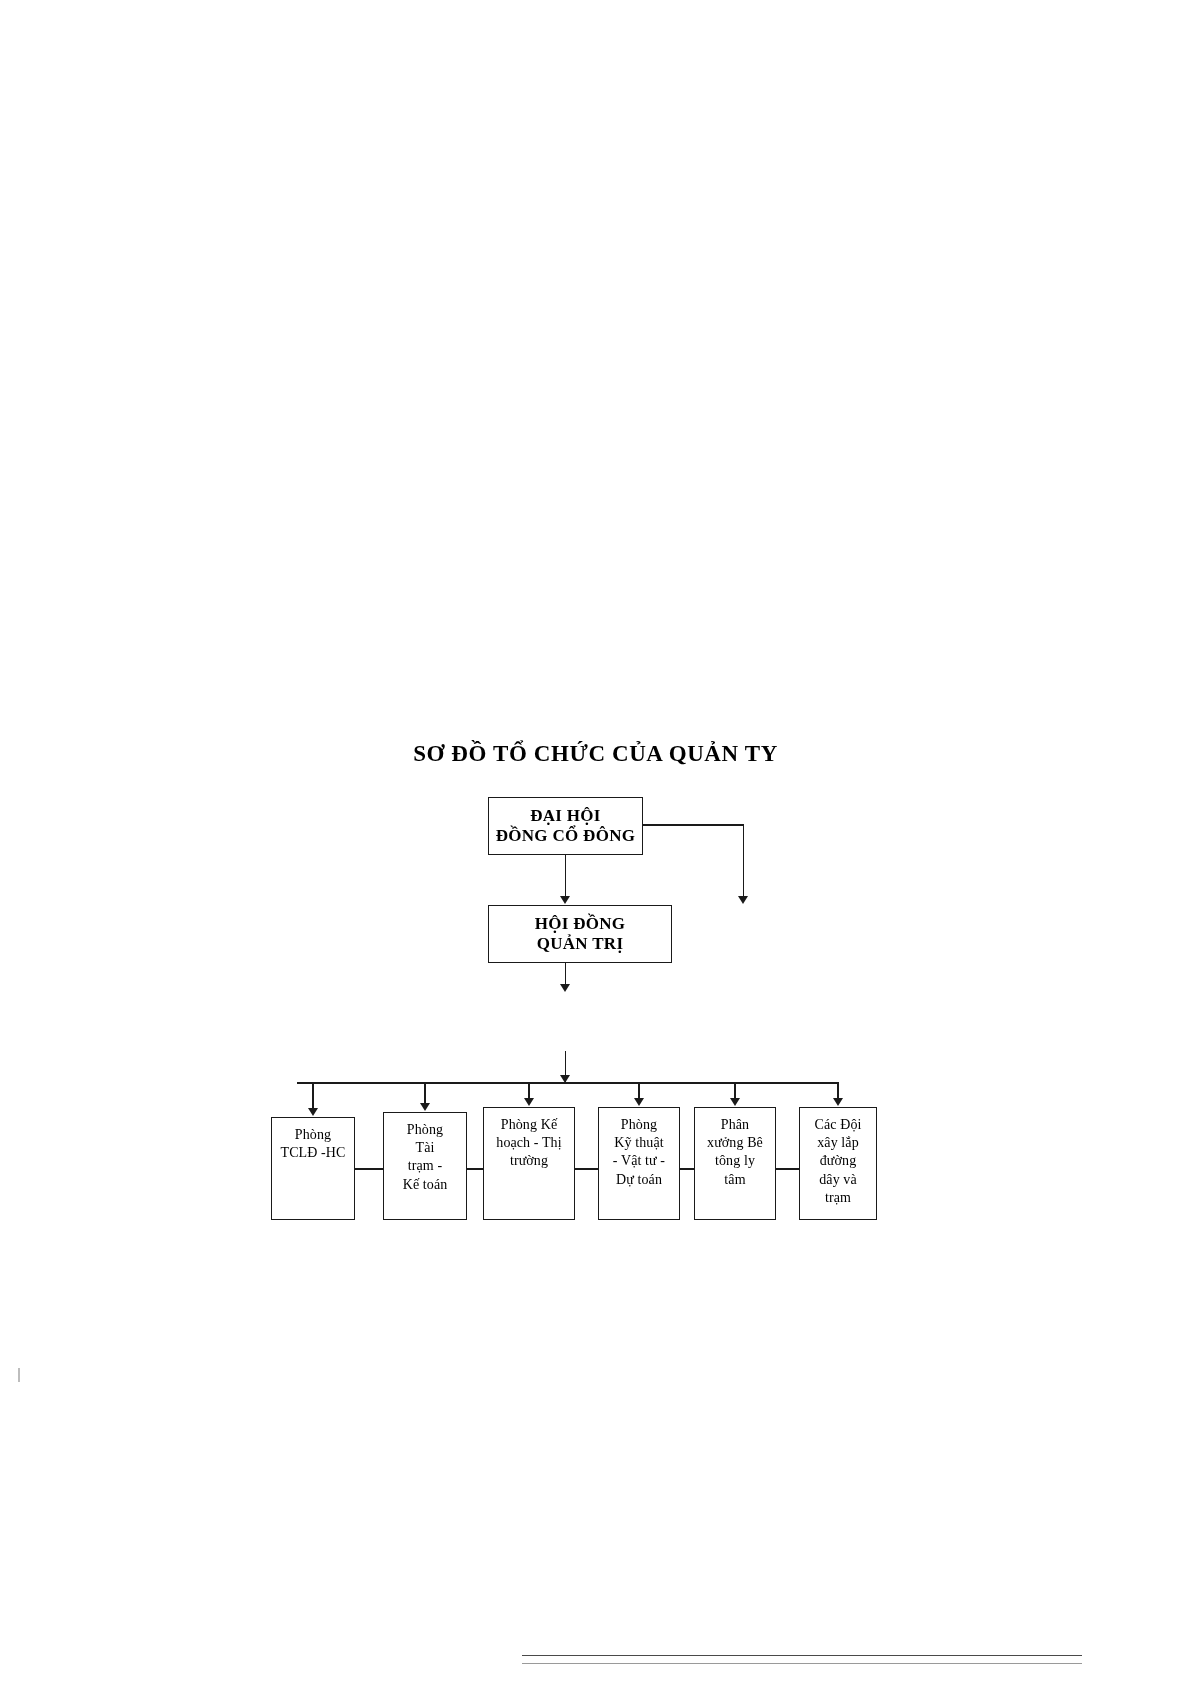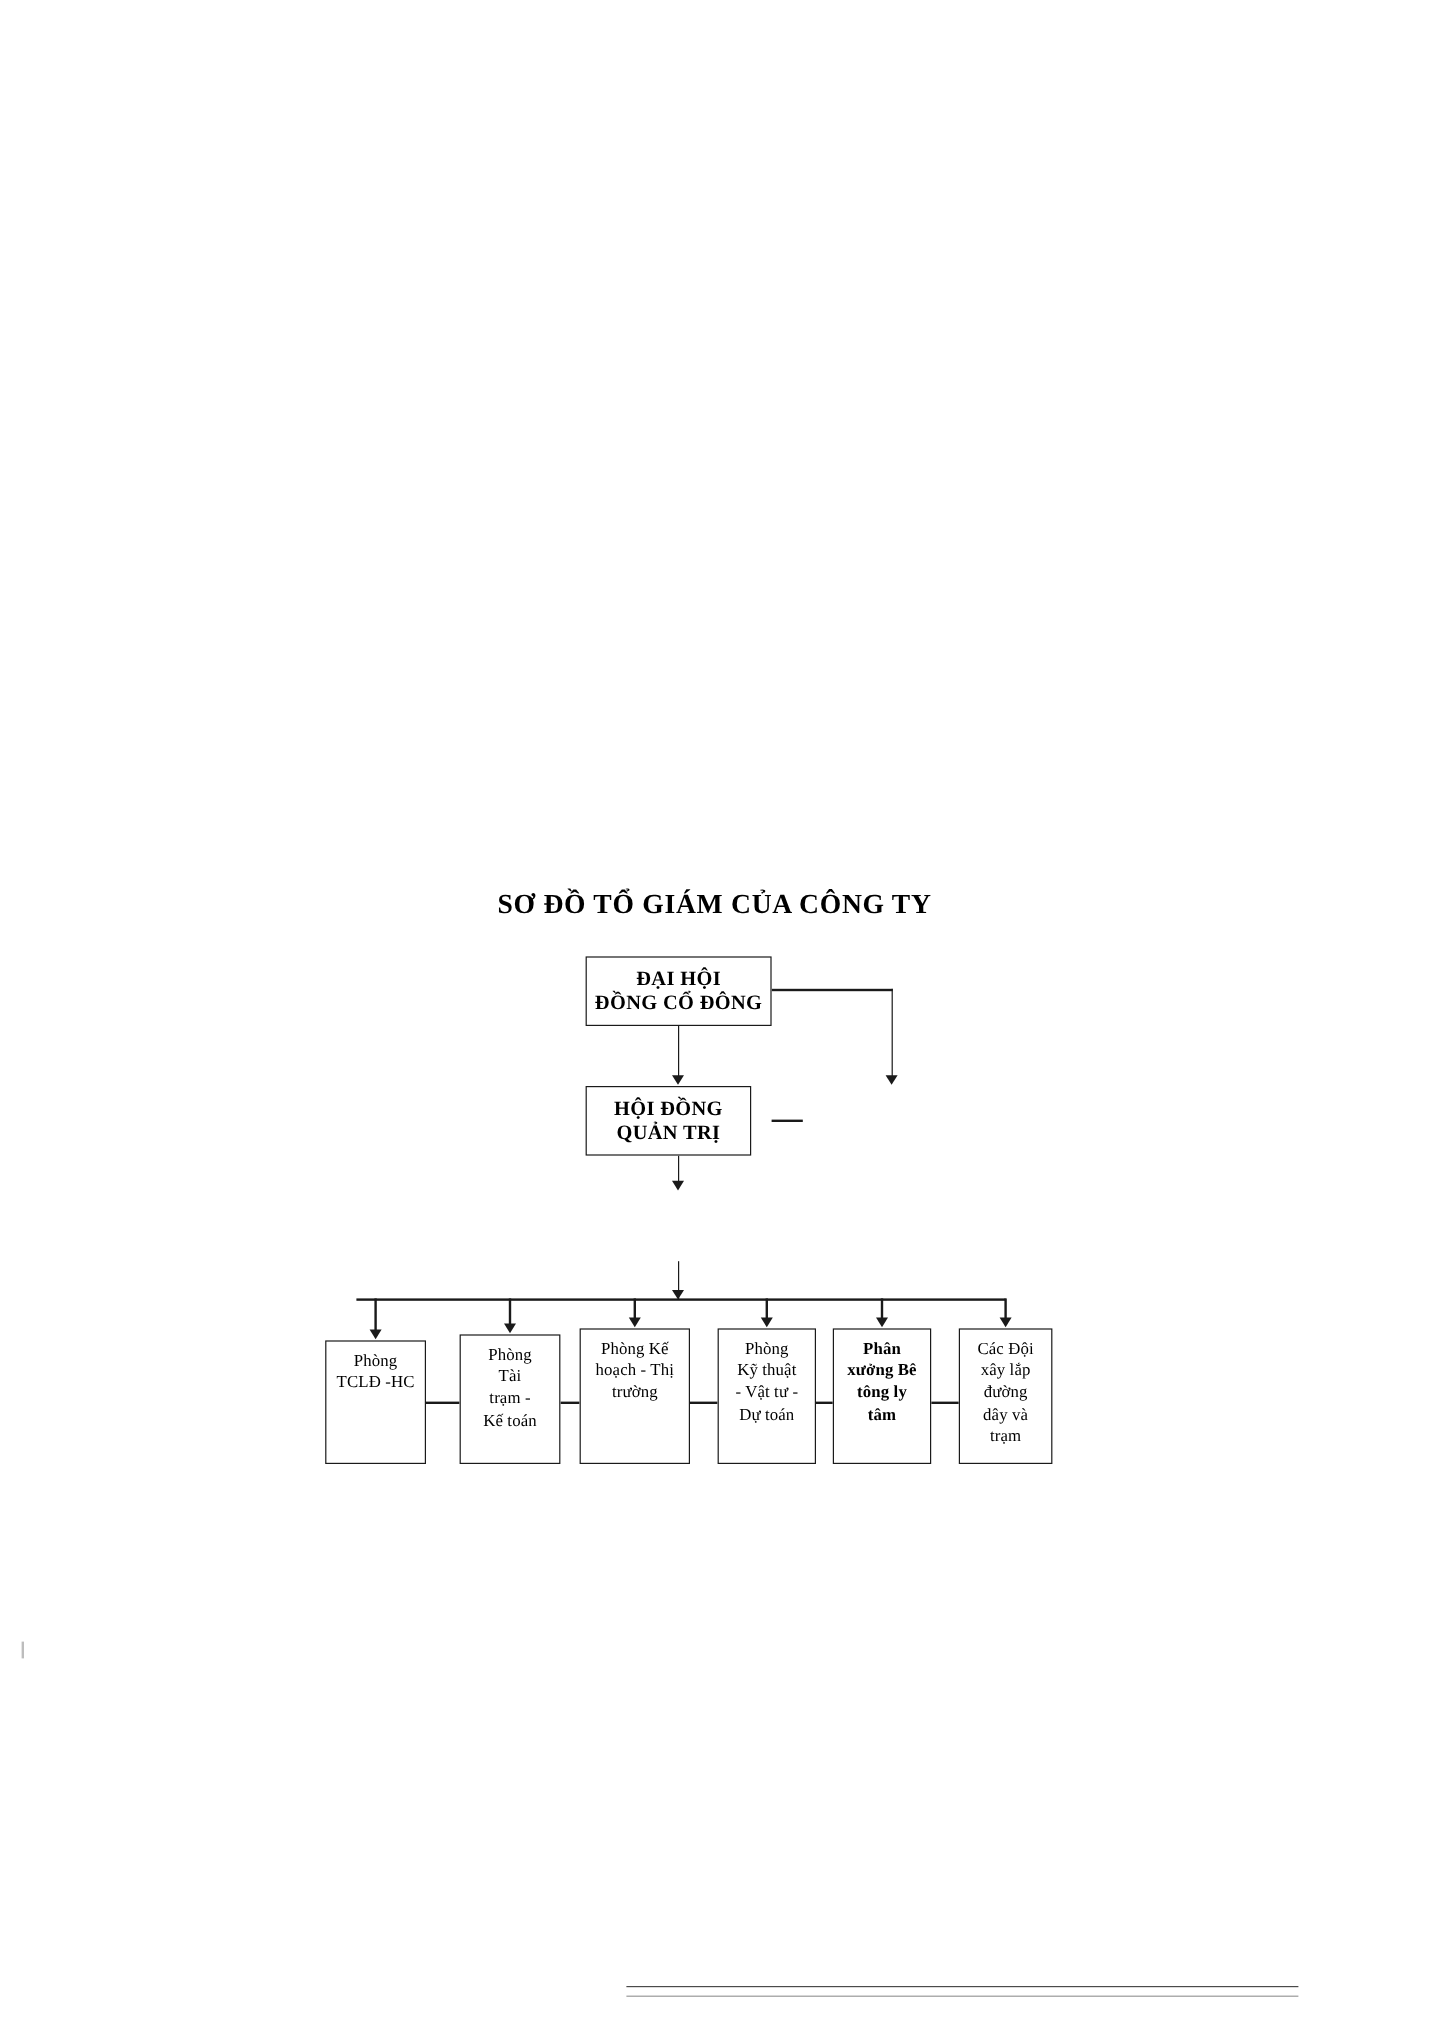--- a/index.html
+++ b/index.html
@@ -104,29 +104,29 @@
   .node.dept {
     font-size: 14px;
     letter-spacing: .1px;
     justify-content: flex-start;
     padding-top: 8px;
     line-height: 1.3;
   }
 
   
   #n-dhdcd { left: 488px; top: 797px;  width: 155px; height: 58px; }
-  #n-hdqt  { left: 488px; top: 905px;  width: 138px; height: 58px; }
+  #n-hdqt  { left: 488px; top: 905px;  width: 184px; height: 58px; }
   #n-bks   { left: 669px; top: 905px;  width: 148px; height: 58px; }
   #n-bgd   { left: 488px; top: 993px;  width: 155px; height: 58px; }
 
   #n-d1 { left: 271px; top: 1117px; width:  84px; height: 103px; }
   #n-d2 { left: 383px; top: 1112px; width:  84px; height: 108px; }
   #n-d3 { left: 483px; top: 1107px; width:  92px; height: 113px; }
   #n-d4 { left: 598px; top: 1107px; width:  82px; height: 113px; }
-  #n-d5 { left: 694px; top: 1107px; width:  82px; height: 113px; font-weight: bold; }
+  #n-d5 { left: 694px; top: 1107px; width:  82px; height: 113px; }
   #n-d6 { left: 799px; top: 1107px; width:  78px; height: 113px; }
 
   
   .conn {
     position: absolute;
     background: #1a1a1a;
     z-index: 1;
   }
   .conn.v { width: 1.6px; }
   .conn.h { height: 1.6px; }
@@ -181,21 +181,21 @@
   #s45 { left: 680px; top: 1168px; width: 14px; }
   #s56 { left: 776px; top: 1168px; width: 23px; }
 </style>
 </head>
 <body>
 
 <div class="page">
 
   <div class="chart">
 
-    <div class="chart-title">SƠ ĐỒ TỔ GIÁM CỦA CÔNG TY</div>
+    <div class="chart-title">SƠ ĐỒ TỔ CHỨC CỦA QUẢN TY</div>
 
     <div class="conn v" id="c-dhdcd-hdqt"></div>
     <div class="arrow-down" id="a-dhdcd-hdqt"></div>
 
     <div class="conn h" id="c-dhdcd-right"></div>
     <div class="conn v" id="c-right-down"></div>
     <div class="arrow-down" id="a-right-bks"></div>
 
     <div class="conn h" id="c-hdqt-bks"></div>
 

